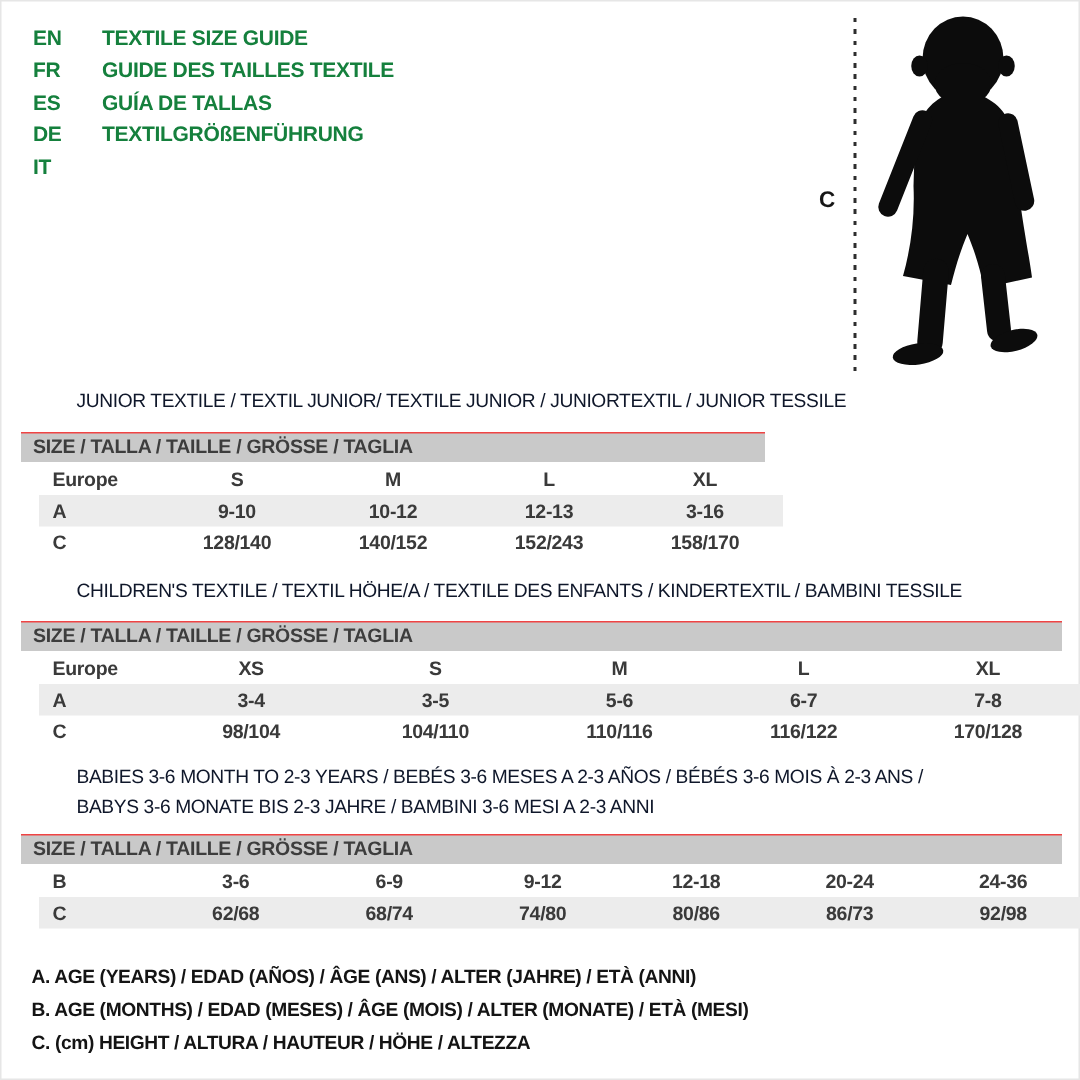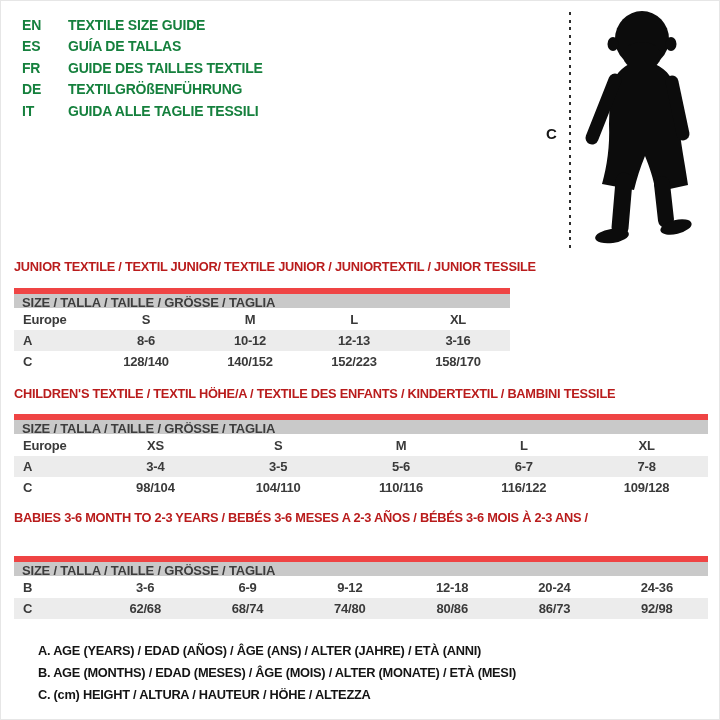--- a/index.html
+++ b/index.html
@@ -14,62 +14,61 @@
     font-weight:bold; font-size:14px; color:#15803d; letter-spacing:-0.2px; white-space:nowrap; }
   .lang-code { width:46px; }
   
   .measure-line { position:absolute; left:569px; top:12px; width:2px; height:238px;
     background-image:repeating-linear-gradient(to bottom,#2d2d2d 0 3px, transparent 3px 7.5px); }
   .measure-label { position:absolute; left:546px; top:125px;
     font-weight:bold; font-size:15px; color:#161616; }
   .silhouette { position:absolute; left:582px; top:6px; }
   
   .section { position:absolute; left:14px; }
-  .sec-title { font-weight:bold; font-size:12.8px; color:#b91c1c; line-height:20px;
-    letter-spacing:-0.25px; white-space:nowrap; }
+  .sec-title { font-weight:normal; font-size:12.8px; color:#0f172a; line-height:20px;
+    letter-spacing:-0.25px; white-space:nowrap;margin-left:37px; }
   .size-bar { position:absolute; left:0; height:20px; background:#c9c9c9;
-    border-top:6px solid #ef4444; box-sizing:border-box;
+    border-top:1px solid #ef4444; box-sizing:border-box;
     font-weight:bold; font-size:13px; color:#3d3d3d; line-height:18px;
     padding-left:8px; letter-spacing:-0.2px; }
-  .rows { position:absolute; left:0; }
+  .rows { position:absolute; left:12px; }
   .row { display:flex; height:21px; align-items:center;
     font-weight:bold; font-size:13px; color:#3a3a3a; letter-spacing:-0.2px; }
   .row.shaded { background:#ececec; }
   .row-label { width:80px; padding-left:9px; box-sizing:border-box; }
   .cell { flex:1; text-align:center; }
   
   .footnotes { position:absolute; left:21px; top:640px; }
   .footnote { font-weight:bold; font-size:12.8px; line-height:22px; color:#141414;
-    letter-spacing:-0.25px; white-space:nowrap;margin-left:17px; }
+    letter-spacing:-0.25px; white-space:nowrap; }
 </style>
 </head>
 <body>
 
 <div class="page">
 
   <div class="lang-list" id="lang-list">
       <div class="lang-row">
         <span class="lang-code">EN</span>
         <span>TEXTILE SIZE GUIDE</span>
       </div>
       <div class="lang-row">
+        <span class="lang-code">FR</span>
+        <span>GUIDE DES TAILLES TEXTILE</span>
+      </div>
+      <div class="lang-row">
         <span class="lang-code">ES</span>
         <span>GUÍA DE TALLAS</span>
-      </div>
-      <div class="lang-row">
-        <span class="lang-code">FR</span>
-        <span>GUIDE DES TAILLES TEXTILE</span>
       </div>
       <div class="lang-row">
         <span class="lang-code">DE</span>
         <span>TEXTILGRÖßENFÜHRUNG</span>
       </div>
       <div class="lang-row">
         <span class="lang-code">IT</span>
-        <span>GUIDA ALLE TAGLIE TESSILI</span>
       </div>
     </div>
 
   <div class="measure-line"></div>
   <span class="measure-label">C</span>
 
   <svg class="silhouette" width="126" height="246" viewBox="0 0 126 246">
     <g fill="#0c0c0c" stroke="none">
 
       <ellipse cx="60" cy="33" rx="27" ry="28"></ellipse>
@@ -108,30 +107,30 @@
         <div class="rows" style="top: 52px; width: 496px;">
           <div class="row" style="height: 21px;">
             <span class="row-label">Europe</span>
             <span class="cell">S</span>
             <span class="cell">M</span>
             <span class="cell">L</span>
             <span class="cell">XL</span>
           </div>
           <div class="row shaded" style="height: 21px;">
             <span class="row-label">A</span>
-            <span class="cell">8-6</span>
+            <span class="cell">9-10</span>
             <span class="cell">10-12</span>
             <span class="cell">12-13</span>
             <span class="cell">3-16</span>
           </div>
           <div class="row" style="height: 21px;">
             <span class="row-label">C</span>
             <span class="cell">128/140</span>
             <span class="cell">140/152</span>
-            <span class="cell">152/223</span>
+            <span class="cell">152/243</span>
             <span class="cell">158/170</span>
           </div>
         </div>
       </div>
       <div class="section" style="top: 384px; width: 694px;">
         <div class="sec-title">CHILDREN'S TEXTILE / TEXTIL HÖHE/A / TEXTILE DES ENFANTS / KINDERTEXTIL / BAMBINI TESSILE</div>
         <div class="size-bar" style="top: 30px; width: 694px;">SIZE / TALLA / TAILLE / GRÖSSE / TAGLIA</div>
         <div class="rows" style="top: 51px; width: 694px;">
           <div class="row" style="height: 21px;">
             <span class="row-label">Europe</span>
@@ -148,26 +147,27 @@
             <span class="cell">5-6</span>
             <span class="cell">6-7</span>
             <span class="cell">7-8</span>
           </div>
           <div class="row" style="height: 21px;">
             <span class="row-label">C</span>
             <span class="cell">98/104</span>
             <span class="cell">104/110</span>
             <span class="cell">110/116</span>
             <span class="cell">116/122</span>
-            <span class="cell">109/128</span>
+            <span class="cell">170/128</span>
           </div>
         </div>
       </div>
       <div class="section" style="top: 508px; width: 694px;">
         <div class="sec-title">BABIES 3-6 MONTH TO 2-3 YEARS / BEBÉS 3-6 MESES A 2-3 AÑOS / BÉBÉS 3-6 MOIS À 2-3 ANS /</div>
+        <div class="sec-title">BABYS 3-6 MONATE BIS 2-3 JAHRE / BAMBINI 3-6 MESI A 2-3 ANNI</div>
         <div class="size-bar" style="top: 48px; width: 694px;">SIZE / TALLA / TAILLE / GRÖSSE / TAGLIA</div>
         <div class="rows" style="top: 69px; width: 694px;">
           <div class="row" style="height: 21px;">
             <span class="row-label">B</span>
             <span class="cell">3-6</span>
             <span class="cell">6-9</span>
             <span class="cell">9-12</span>
             <span class="cell">12-18</span>
             <span class="cell">20-24</span>
             <span class="cell">24-36</span>

